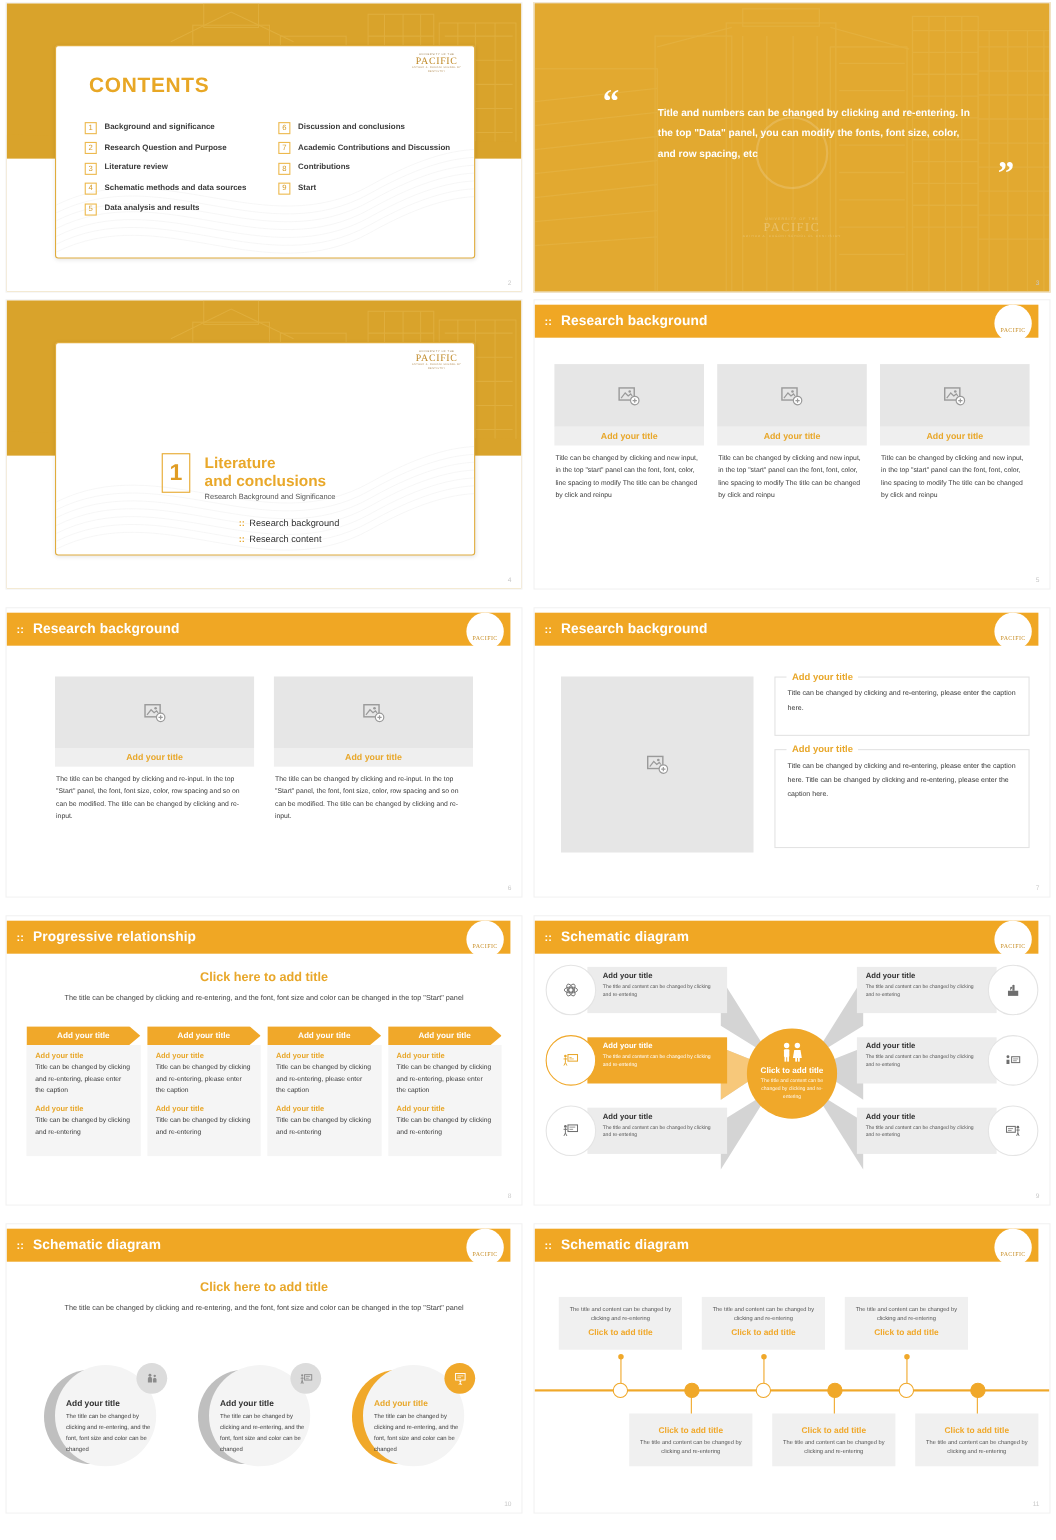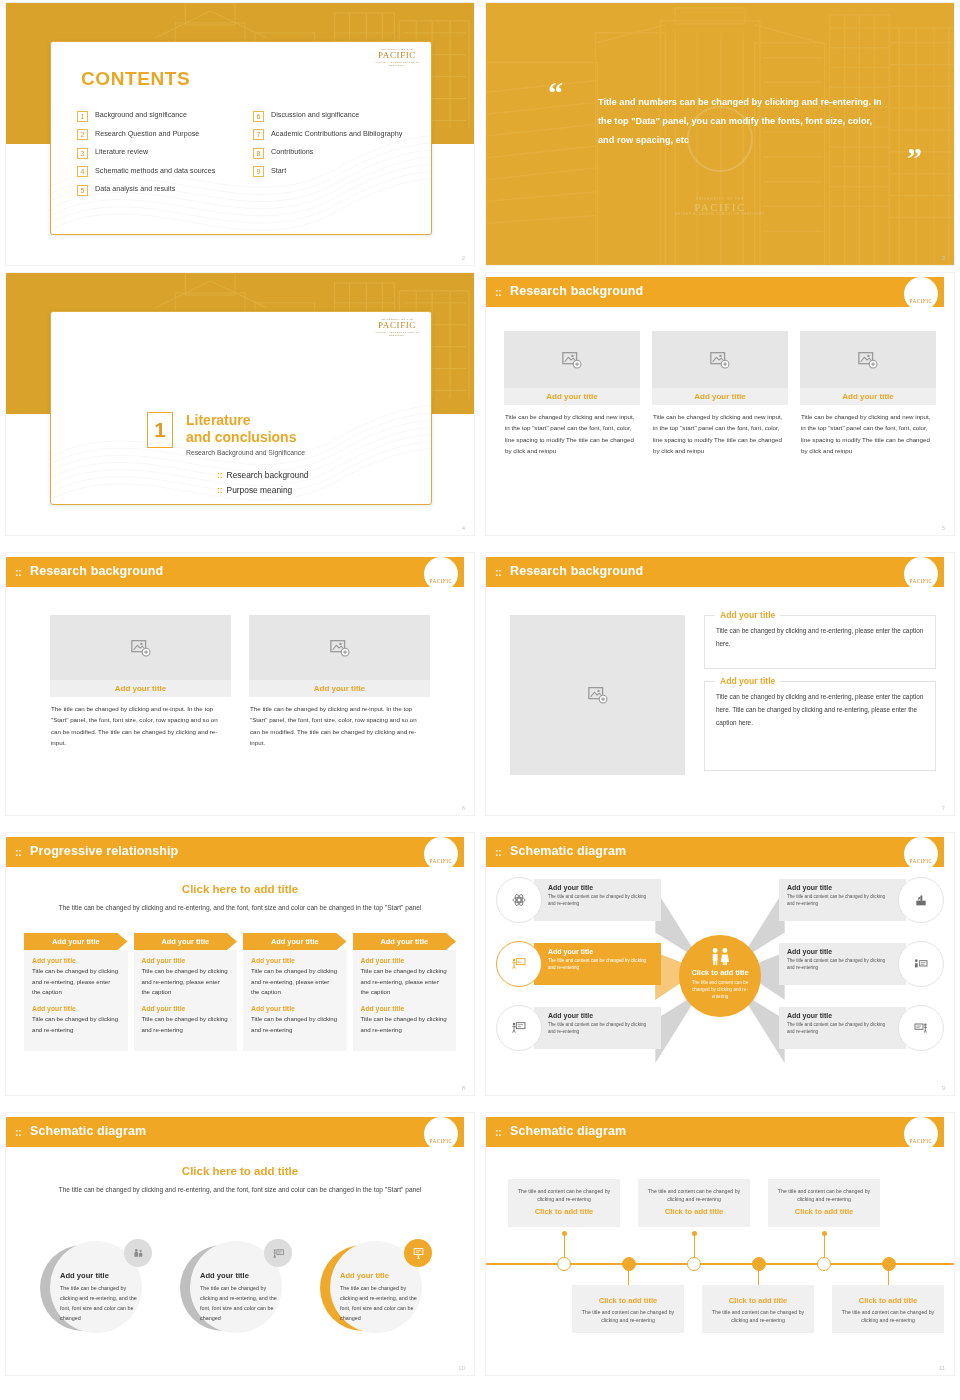--- a/index.html
+++ b/index.html
@@ -64,21 +64,21 @@
   }
   .toc { position:absolute; left:26px; top:68px; right:18px;
          display:grid; grid-template-columns: 1fr 1fr; column-gap:16px; }
   .toc-col { display:flex; flex-direction:column; }
   .toc-item { display:flex; align-items:flex-start; margin-bottom:7px; }
   .toc-num {
     flex:0 0 auto; width:11px; height:11px; border:1px solid #edb94d;
     color:#d49a27; font-size:7px; line-height:10px; text-align:center;
     margin-right:7px; margin-top:.5px;
   }
-  .toc-label { font-size:7.2px; font-weight:normal; color:#3b3b3b; line-height:1.35; }
+  .toc-label { font-size:7.2px; font-weight:bold; color:#3b3b3b; line-height:1.35; }
 
   
   .quote-slide { background:#e2a930; }
   .quote-mark {
     position:absolute; color:#fff; font-family:"Liberation Serif", serif;
     font-size:30px; font-weight:bold; line-height:1;
   }
   .quote-text {
     position:absolute; left:112px; top:90px; right:70px;
     color:#fff; font-size:9.2px; font-weight:bold; line-height:2.05;
@@ -302,25 +302,25 @@
             <div class="toc-label">Schematic methods and data sources</div>
           </div>
           <div class="toc-item">
             <div class="toc-num">5</div>
             <div class="toc-label">Data analysis and results</div>
           </div>
         </div>
         <div class="toc-col">
           <div class="toc-item">
             <div class="toc-num">6</div>
-            <div class="toc-label">Discussion and significance</div>
+            <div class="toc-label">Discussion and conclusions</div>
           </div>
           <div class="toc-item">
             <div class="toc-num">7</div>
-            <div class="toc-label">Academic Contributions and Bibliography</div>
+            <div class="toc-label">Academic Contributions and Discussion</div>
           </div>
           <div class="toc-item">
             <div class="toc-num">8</div>
             <div class="toc-label">Contributions</div>
           </div>
           <div class="toc-item">
             <div class="toc-num">9</div>
             <div class="toc-label">Start</div>
           </div>
         </div>
@@ -409,21 +409,21 @@
           <div class="sec-title">and conclusions</div>
           <div class="sec-sub">Research Background and Significance</div>
         </div>
       </div>
 
       <div class="sec-bullets">
         <div class="sec-bullet">
           <span class="dots">::</span><span>Research background</span>
         </div>
         <div class="sec-bullet">
-          <span class="dots">::</span><span>Purpose meaning</span>
+          <span class="dots">::</span><span>Research content</span>
         </div>
       </div>
     </div>
     <div class="pagenum">4</div>
   </div>
 
   <div class="slide">
     <div class="hdr"></div>
     <div class="hdr-dots">::</div>
     <div class="hdr-title">Research background</div>

